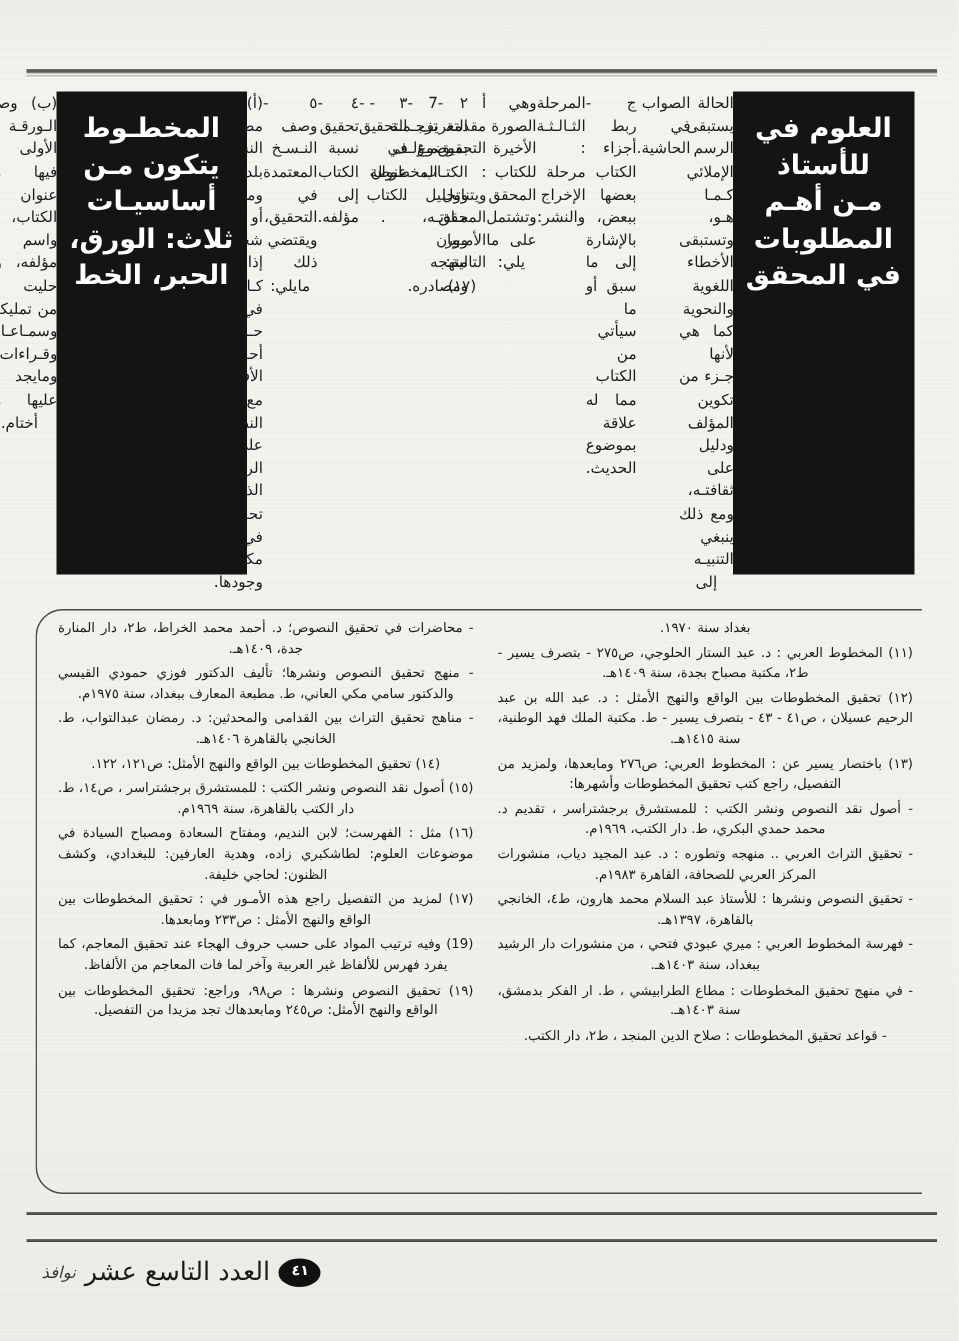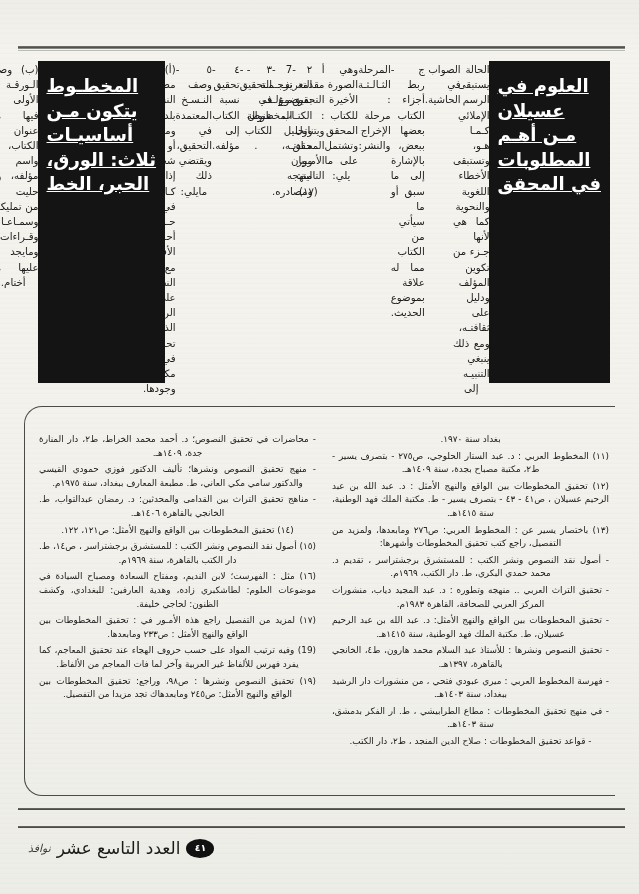--- a/index.html
+++ b/index.html
@@ -67,24 +67,23 @@
     color:#ffffff;
     padding:12px 8px 10px 8px;
     margin-bottom:10px;
     box-shadow:0 0 0 1px #141414;
   }
   .callout .line{
     display:block;
     font-size:18.5px;
     line-height:25px;
     font-weight:bold;
-    text-align:left;
+    text-align:center;
     letter-spacing:0.5px;
     white-space:nowrap;
-    text-decoration:underline;
   }
   .callout.tall .line{font-size:18px;line-height:24.5px;}
 
   
   .fn-panel{
     position:absolute;
     left:24px;right:24px;
     top:406px;height:390px;
     border:1.4px solid #4a4a46;
     border-right:none;
@@ -94,21 +93,20 @@
     box-sizing:border-box;
   }
   .fn-inner{
     position:absolute;
     top:6px;left:14px;right:6px;bottom:6px;
     display:flex;flex-direction:row;gap:16px;
   }
   .fn-col{
     flex:1 1 0;
     overflow:hidden;
-    margin-top:20px;
   }
   .fn-col p{
     margin:0 0 3px 0;
     font-size:8.9px;
     line-height:13.6px;
     text-align:justify;
     text-align-last:center;
     color:#1b1b1b;
   }
 
@@ -152,21 +150,21 @@
 <div class="page">
 
   <div class="top-rule"></div>
   <div class="top-rule-2"></div>
 
   <div class="body-cols">
 
     <div class="col">
       <div class="callout tall">
         <span class="line">العلوم في</span>
-        <span class="line">عسيلان</span>
+        <span class="line">للأستاذ</span>
         <span class="line">مـن أهـم</span>
         <span class="line">المطلوبات</span>
         <span class="line">في المحقق</span>
       </div>
       <p>الحالة يستبقى الرسم الإملائي كـمـا هـو، وتستبقى الأخطاء اللغوية والنحوية كما هي لأنها جـزء من تكوين المؤلف ودليل على ثقافتـه، ومع ذلك ينبغي التنبيـه إلى</p>
     </div>
 
     <div class="col">
       <p>الصواب في الحاشية.</p>
       <p>ج - ربط أجزاء الكتاب بعضها ببعض، بالإشارة إلى ما سبق أو ما سيأتي من الكتاب مما له علاقة بموضوع الحديث.</p>
@@ -201,21 +199,20 @@
   <div class="fn-panel">
     <div class="fn-inner">
 
       <div class="fn-col">
         <p>بغداد سنة ١٩٧٠.</p>
         <p>(١١) المخطوط العربي : د. عبد الستار الحلوجي، ص٢٧٥ - بتصرف يسير - ط٢، مكتبة مصباح بجدة، سنة ١٤٠٩هـ.</p>
         <p>(١٢) تحقيق المخطوطات بين الواقع والنهج الأمثل : د. عبد الله بن عبد الرحيم عسيلان ، ص٤١ - ٤٣ - بتصرف يسير - ط. مكتبة الملك فهد الوطنية، سنة ١٤١٥هـ.</p>
         <p>(١٣) باختصار يسير عن : المخطوط العربي: ص٢٧٦ ومابعدها، ولمزيد من التفصيل، راجع كتب تحقيق المخطوطات وأشهرها:</p>
         <p>- أصول نقد النصوص ونشر الكتب : للمستشرق برجشتراسر ، تقديم د. محمد حمدي البكري، ط. دار الكتب، ١٩٦٩م.</p>
         <p>- تحقيق التراث العربي .. منهجه وتطوره : د. عبد المجيد دياب، منشورات المركز العربي للصحافة، القاهرة ١٩٨٣م.</p>
-        <p>- تحقيق المخطوطات بين الواقع والنهج الأمثل: د. عبد الله بن عبد الرحيم عسيلان، ط. مكتبة الملك فهد الوطنية، سنة ١٤١٥هـ.</p>
         <p>- تحقيق النصوص ونشرها : للأستاذ عبد السلام محمد هارون، ط٤، الخانجي بالقاهرة، ١٣٩٧هـ.</p>
         <p>- فهرسة المخطوط العربي : ميري عبودي فتحي ، من منشورات دار الرشيد ببغداد، سنة ١٤٠٣هـ.</p>
         <p>- في منهج تحقيق المخطوطات : مطاع الطرابيشي ، ط. ار الفكر بدمشق، سنة ١٤٠٣هـ.</p>
         <p>- قواعد تحقيق المخطوطات : صلاح الدين المنجد ، ط٢، دار الكتب.</p>
       </div>
 
       <div class="fn-col">
         <p>- محاضرات في تحقيق النصوص؛ د. أحمد محمد الخراط، ط٢، دار المنارة جدة، ١٤٠٩هـ.</p>
         <p>- منهج تحقيق النصوص ونشرها؛ تأليف الدكتور فوزي حمودي القيسي والدكتور سامي مكي العاني، ط. مطبعة المعارف ببغداد، سنة ١٩٧٥م.</p>
         <p>- مناهج تحقيق التراث بين القدامى والمحدثين: د. رمضان عبدالتواب، ط. الخانجي بالقاهرة ١٤٠٦هـ.</p>

